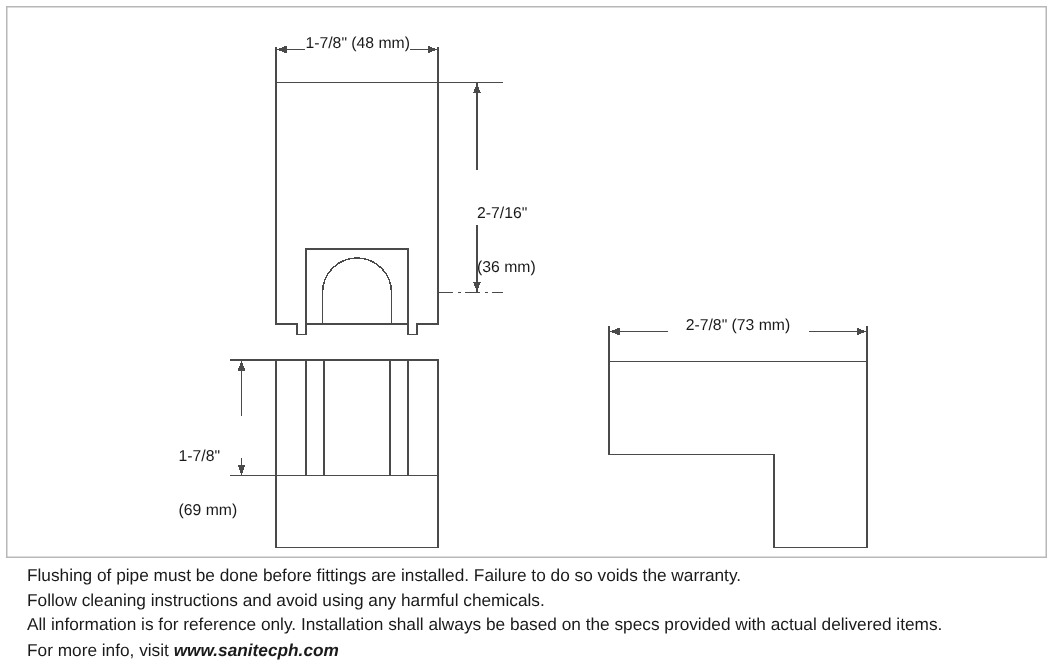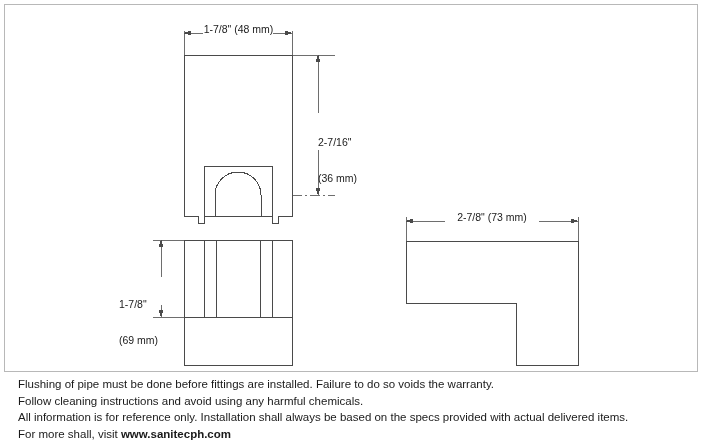--- a/index.html
+++ b/index.html
@@ -49,20 +49,21 @@
     width: 690px;
     font-size: 11.5px;
     line-height: 16.5px;
     color: #1a1a1a;
   }
   .note-line {
     white-space: nowrap;
   }
   .note-strong {
     font-weight: bold;
+    font-style: italic;
   }
 </style>
 </head>
 <body>
 
 <div id="page">
 
   <div id="drawing-frame">
 
     <svg id="drawing-svg" width="692" height="366" viewBox="0 0 692 366">
@@ -130,16 +131,16 @@
     </div>
 
     <div class="dim-label" style="left:437px; top:206px; width:100px;">2-7/8" (73 mm)</div>
 
   </div>
 
   <div id="notes">
     <div class="note-line">Flushing of pipe must be done before fittings are installed. Failure to do so voids the warranty.</div>
     <div class="note-line">Follow cleaning instructions and avoid using any harmful chemicals.</div>
     <div class="note-line">All information is for reference only. Installation shall always be based on the specs provided with actual delivered items.</div>
-    <div class="note-line"><span>For more shall, visit </span><span class="note-strong">www.sanitecph.com</span></div>
+    <div class="note-line"><span>For more info, visit </span><span class="note-strong">www.sanitecph.com</span></div>
   </div>
 
 </div>
 
 </body></html>

